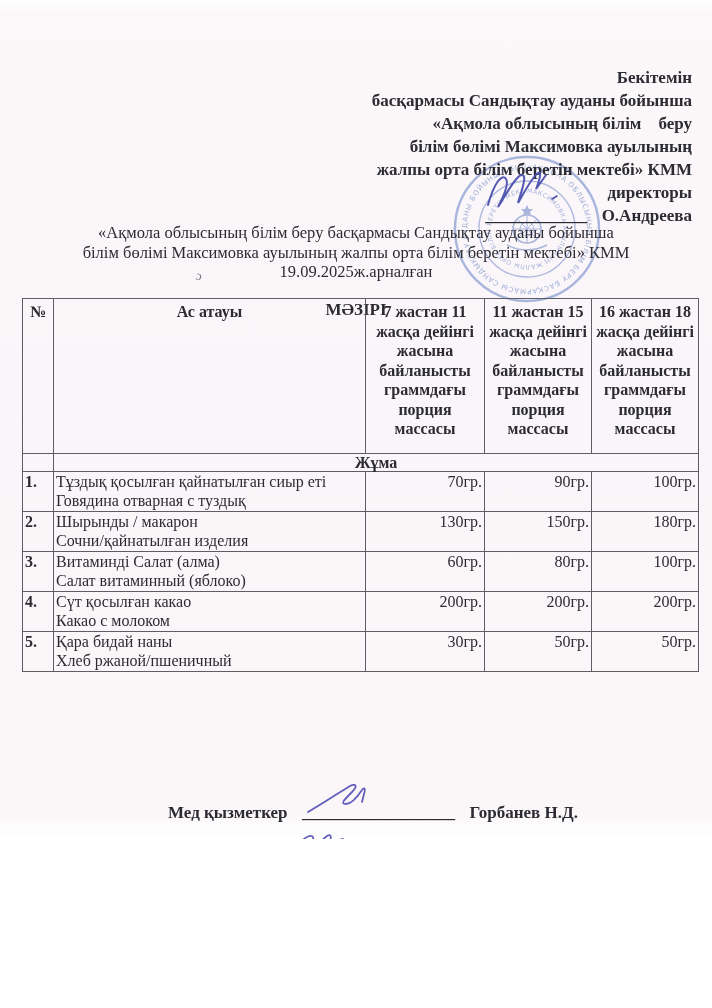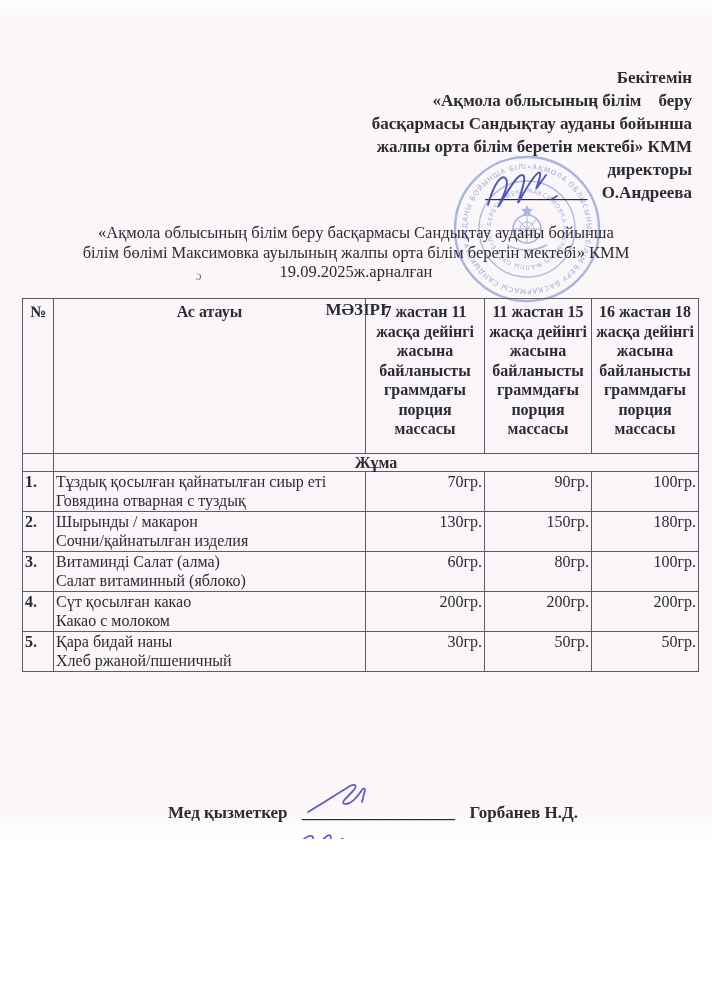--- a/index.html
+++ b/index.html
@@ -64,22 +64,23 @@
   .sig-cook{position:absolute; left:287px; top:826px; z-index:4;}
   .stamp text{font-family:"DejaVu Sans",sans-serif;}
 </style>
 </head>
 <body>
 
 <div class="page">
 
   <div class="approval">
     <div>Бекітемін</div>
+    <div>басқармасы Сандықтау ауданы бойынша</div>
     <div>«Ақмола облысының білім&nbsp;&nbsp;&nbsp;&nbsp;беру</div>
-    <div>басқармасы Сандықтау ауданы бойынша</div>
+    <div>білім бөлімі Максимовка ауылының</div>
     <div>жалпы орта білім беретін мектебі» КММ</div>
     <div>директоры</div>
     <div class="sign-row">
       <span class="underline-text">____________</span>
       <span class="sign-gap"></span>
       <span>О.Андреева</span>
     </div>
   </div>
 
   <svg class="stamp" width="152" height="152" viewBox="0 0 152 152">

